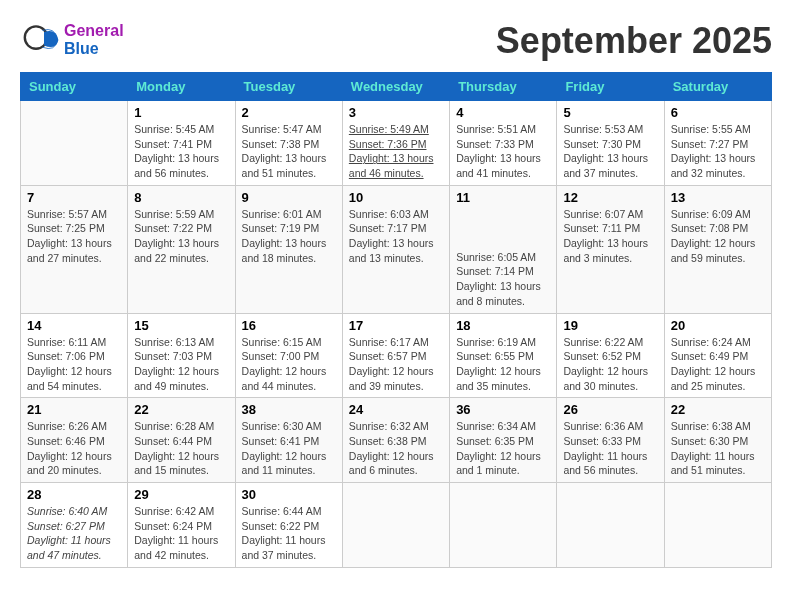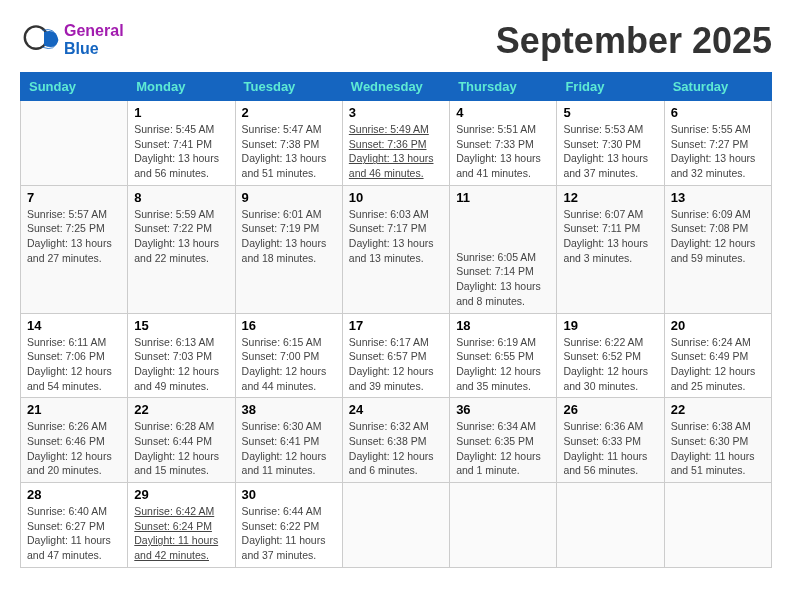--- a/index.html
+++ b/index.html
@@ -312,28 +312,28 @@
           <div class="day-num">22</div>
           <div class="day-info" style="white-space: pre-line;">Sunrise: 6:38 AM
 Sunset: 6:30 PM
 Daylight: 11 hours
 and 51 minutes.</div>
         </td>
       </tr>
       <tr>
         <td>
           <div class="day-num">28</div>
-          <div class="day-info" style="white-space: pre-line;">Sunrise: 6:40 AM
+          <div class="day-info" style="white-space: pre-line; font-style: italic;">Sunrise: 6:40 AM
 Sunset: 6:27 PM
 Daylight: 11 hours
 and 47 minutes.</div>
         </td>
         <td>
           <div class="day-num">29</div>
-          <div class="day-info" style="white-space: pre-line; text-decoration: underline;">Sunrise: 6:42 AM
+          <div class="day-info" style="white-space: pre-line;">Sunrise: 6:42 AM
 Sunset: 6:24 PM
 Daylight: 11 hours
 and 42 minutes.</div>
         </td>
         <td>
           <div class="day-num">30</div>
           <div class="day-info" style="white-space: pre-line;">Sunrise: 6:44 AM
 Sunset: 6:22 PM
 Daylight: 11 hours
 and 37 minutes.</div>

